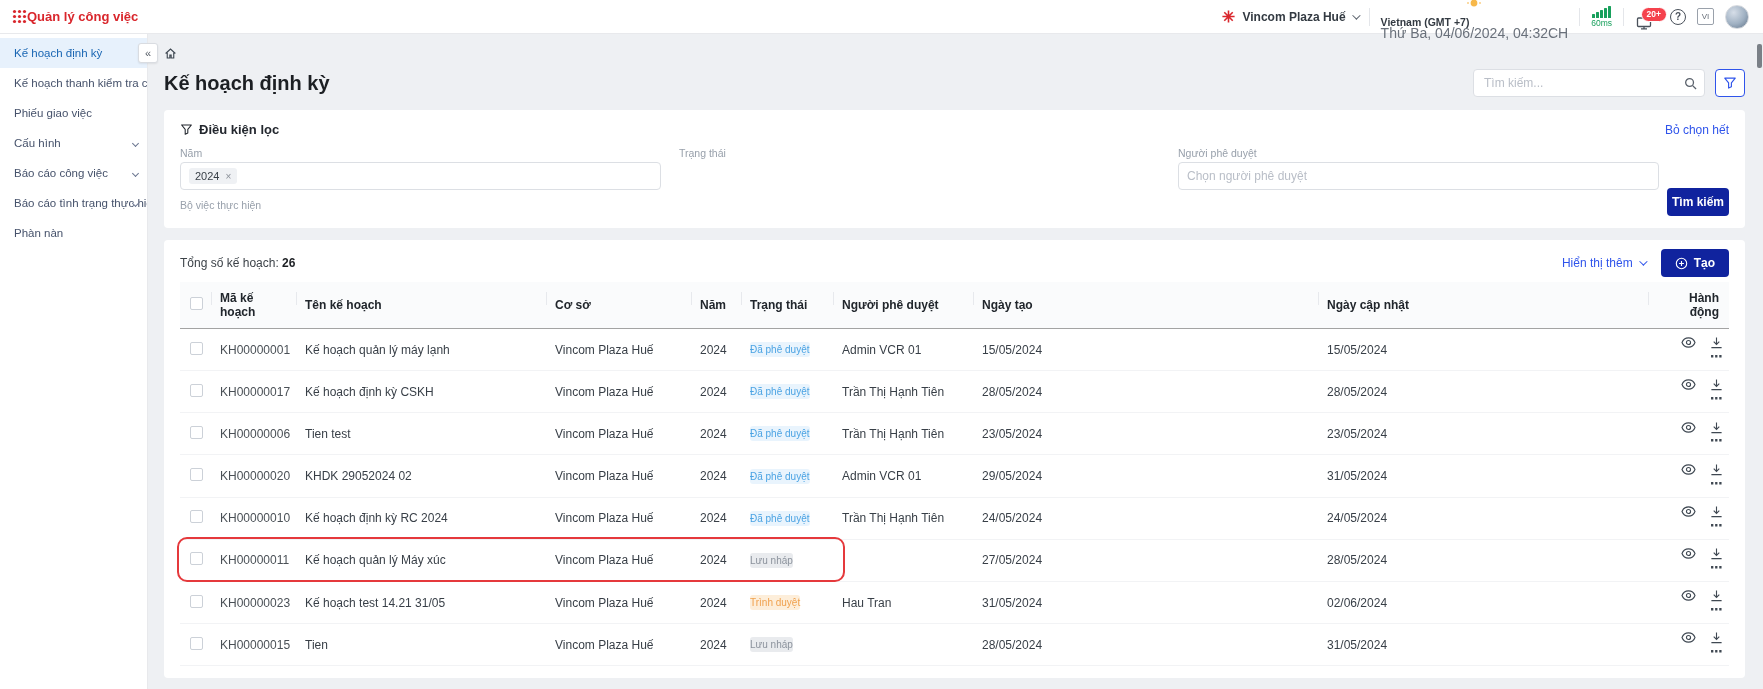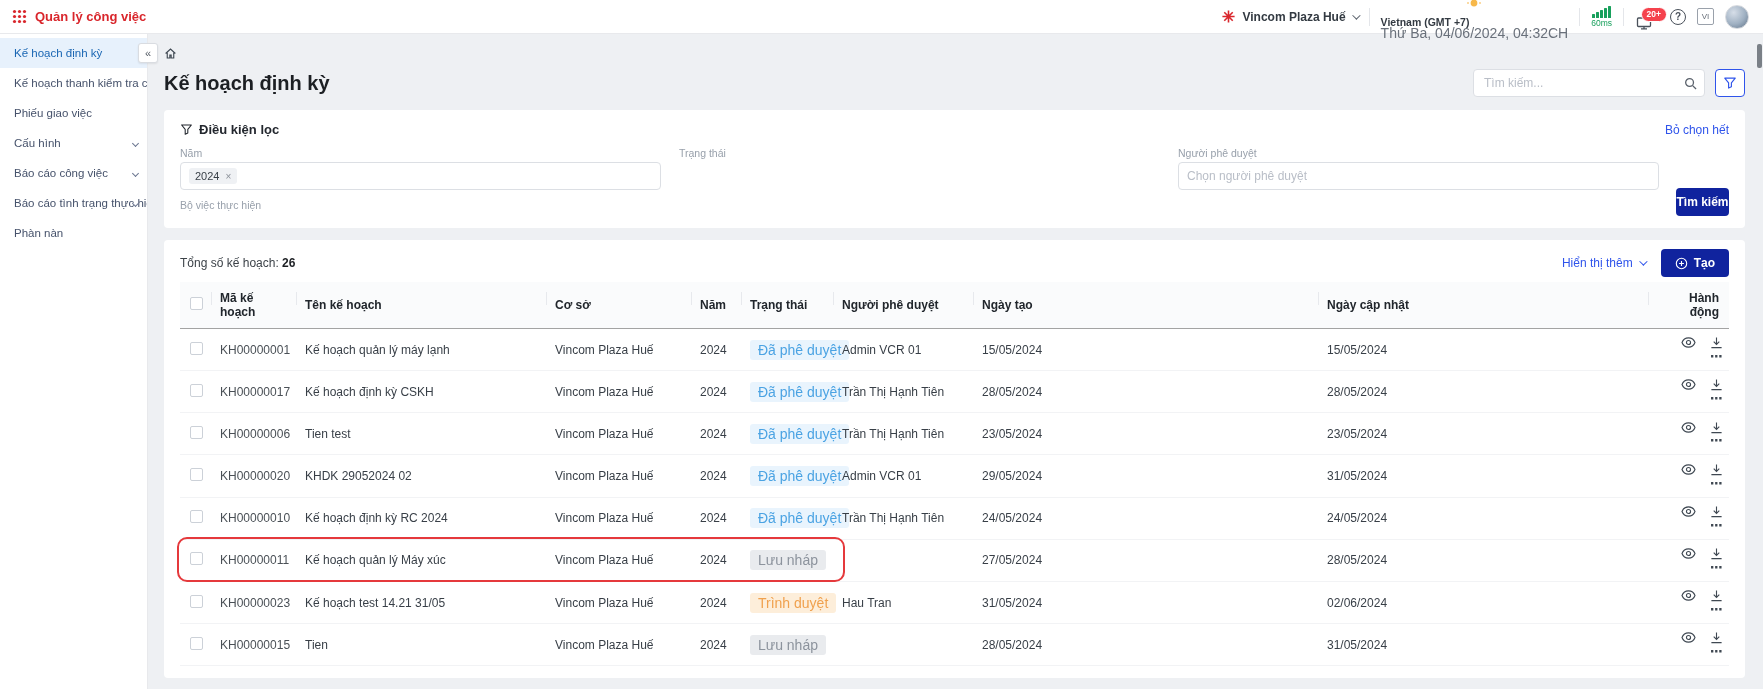--- a/index.html
+++ b/index.html
@@ -1,21 +1,21 @@
 <!DOCTYPE html>
 <html><head>
 <meta charset="utf-8">
 <style>
   * { box-sizing: border-box; margin: 0; padding: 0; }
   html,body { width:1763px; height:689px; overflow:hidden; }
   body { font-family:"Liberation Sans","DejaVu Sans",sans-serif; background:#eef0f3; color:#383f47; }
 
   
   .topbar { height:34px; background:#fff; border-bottom:1px solid #e8e9ec; display:flex; align-items:center; justify-content:space-between; padding:0 14px 0 12px; }
-  .topbar-left { display:flex; align-items:center; gap:8px; }
+  .topbar-left { display:flex; align-items:center; }
   .grid-icon { display:inline-flex; cursor:pointer; }
   .app-title { font-size:13px; font-weight:700; color:#d9262c; }
   .topbar-right { display:flex; align-items:center; gap:11px; }
   .vdiv { width:1px; height:18px; background:#e4e6ea; }
   .site-selector { display:flex; align-items:center; gap:6px; font-size:12px; color:#333a42; font-weight:600; cursor:pointer; }
   .chev { width:6px; height:6px; border-right:1.4px solid #5a616b; border-bottom:1.4px solid #5a616b; transform:rotate(45deg) translateY(-2px); display:inline-block; }
   .timezone { display:flex; align-items:center; gap:6px;flex-direction:column; }
   .tz1 { font-size:10.5px; font-weight:700; color:#333a42; line-height:12px; }
   .tz2 { font-size:14px; color:#6a717b; line-height:11px; }
   .signal { display:flex; flex-direction:column; align-items:center; }
@@ -60,42 +60,42 @@
   .fc-title { display:flex; align-items:center; gap:6px; font-size:13px; font-weight:700; color:#23272e; }
   .clear-link { font-size:12px; color:#2f54eb; cursor:pointer; text-decoration:none; }
   .fc-grid { display:grid; grid-template-columns:1fr 1fr 1fr; column-gap:18px; row-gap:9px; margin-top:10px; width:calc(100% - 70px); }
   .field label { display:block; font-size:10.5px; color:#98a0ab; margin-bottom:3px; }
   .input-box { height:28px; border:1px solid #dcdfe4; border-radius:4px; background:#fff; display:flex; align-items:center; padding:0 8px; font-size:12px; }
   .placeholder { color:#b9bec7; }
   .tag { background:#eff1f4; border-radius:3px; font-size:11px; color:#383f47; padding:2px 6px; display:inline-flex; align-items:center; gap:6px; }
   .tag-x { color:#8a8f98; font-size:10px; cursor:pointer; }
   .tag-x::before { content:"\00D7"; }
   .btn-primary { background:#10239e; color:#fff; border:none; border-radius:4px; font-size:12px; font-family:inherit; cursor:pointer; display:inline-flex; align-items:center; justify-content:center; gap:6px; }
-  .search-btn { position:absolute; right:16px; bottom:12px; width:53px; height:28px; font-weight:600;text-align:right; }
+  .search-btn { position:absolute; right:16px; bottom:12px; width:62px; height:28px; font-weight:600;text-align:right; }
 
   
   .table-card { margin-top:12px; padding:10px 16px 12px; }
   .tc-head { display:flex; align-items:center; justify-content:space-between; height:26px; }
   .total { font-size:12px; color:#3c4248; }
   .total b { color:#1c1f23; }
   .tc-actions { display:flex; align-items:center; gap:16px; }
   .showmore { font-size:12px; color:#2f54eb; display:inline-flex; align-items:center; gap:6px; cursor:pointer; text-decoration:none; }
   .showmore .chev { border-color:#2f54eb; }
   .create-btn { height:28px; padding:0 14px; font-weight:600; }
 
   .table-wrap { position:relative; margin-top:6px; }
   table { width:100%; border-collapse:collapse; table-layout:fixed; }
   thead th { background:#fafbfc; font-size:12px; font-weight:700; color:#21262c; text-align:left; padding:9px 8px; position:relative; }
   thead th:not(:last-child)::after { content:""; position:absolute; right:0; top:10px; height:13px; width:1px; background:#e7e9ed; }
   tbody td { font-size:12px; color:#383f47; padding:6px 8px; border-bottom:1px solid #f2f3f5; vertical-align:middle; }
   tbody tr:first-child td { border-top:1px solid #a3a3a3; }
   td.code { color:#4a5056; }
   .col-check { text-align:center; }
   .cb { width:13px; height:13px; border:1px solid #ccd1d8; border-radius:2px; background:#fff; display:inline-block; cursor:pointer; }
-  .badge { display:inline-block; font-size:14px; padding:2px 8px; border-radius:3px; white-space:nowrap; }
+  .badge { display:inline-block; font-size:10px; padding:2px 0; border-radius:3px; white-space:nowrap; }
   .badge-approved { background:#e9f4fd; color:#4ba3e3; }
   .badge-draft { background:#e9ebee; color:#8c939d; }
   .badge-pending { background:#fdeeda; color:#f0a14e; }
   td.actions { text-align:right; padding-right:6px; }
   td.actions .act { color:#3f4852; display:inline-flex; vertical-align:middle; margin-left:11px; cursor:pointer; }
   .more::before { content:"\22EF"; font-size:13px; font-weight:700; line-height:14px; }
   th.actions-h { text-align:right; padding-right:10px; }
 
   .hl-overlay { position:absolute; left:-3px; width:668px; border:2px solid #e5393c; border-radius:10px; pointer-events:none; }
 

